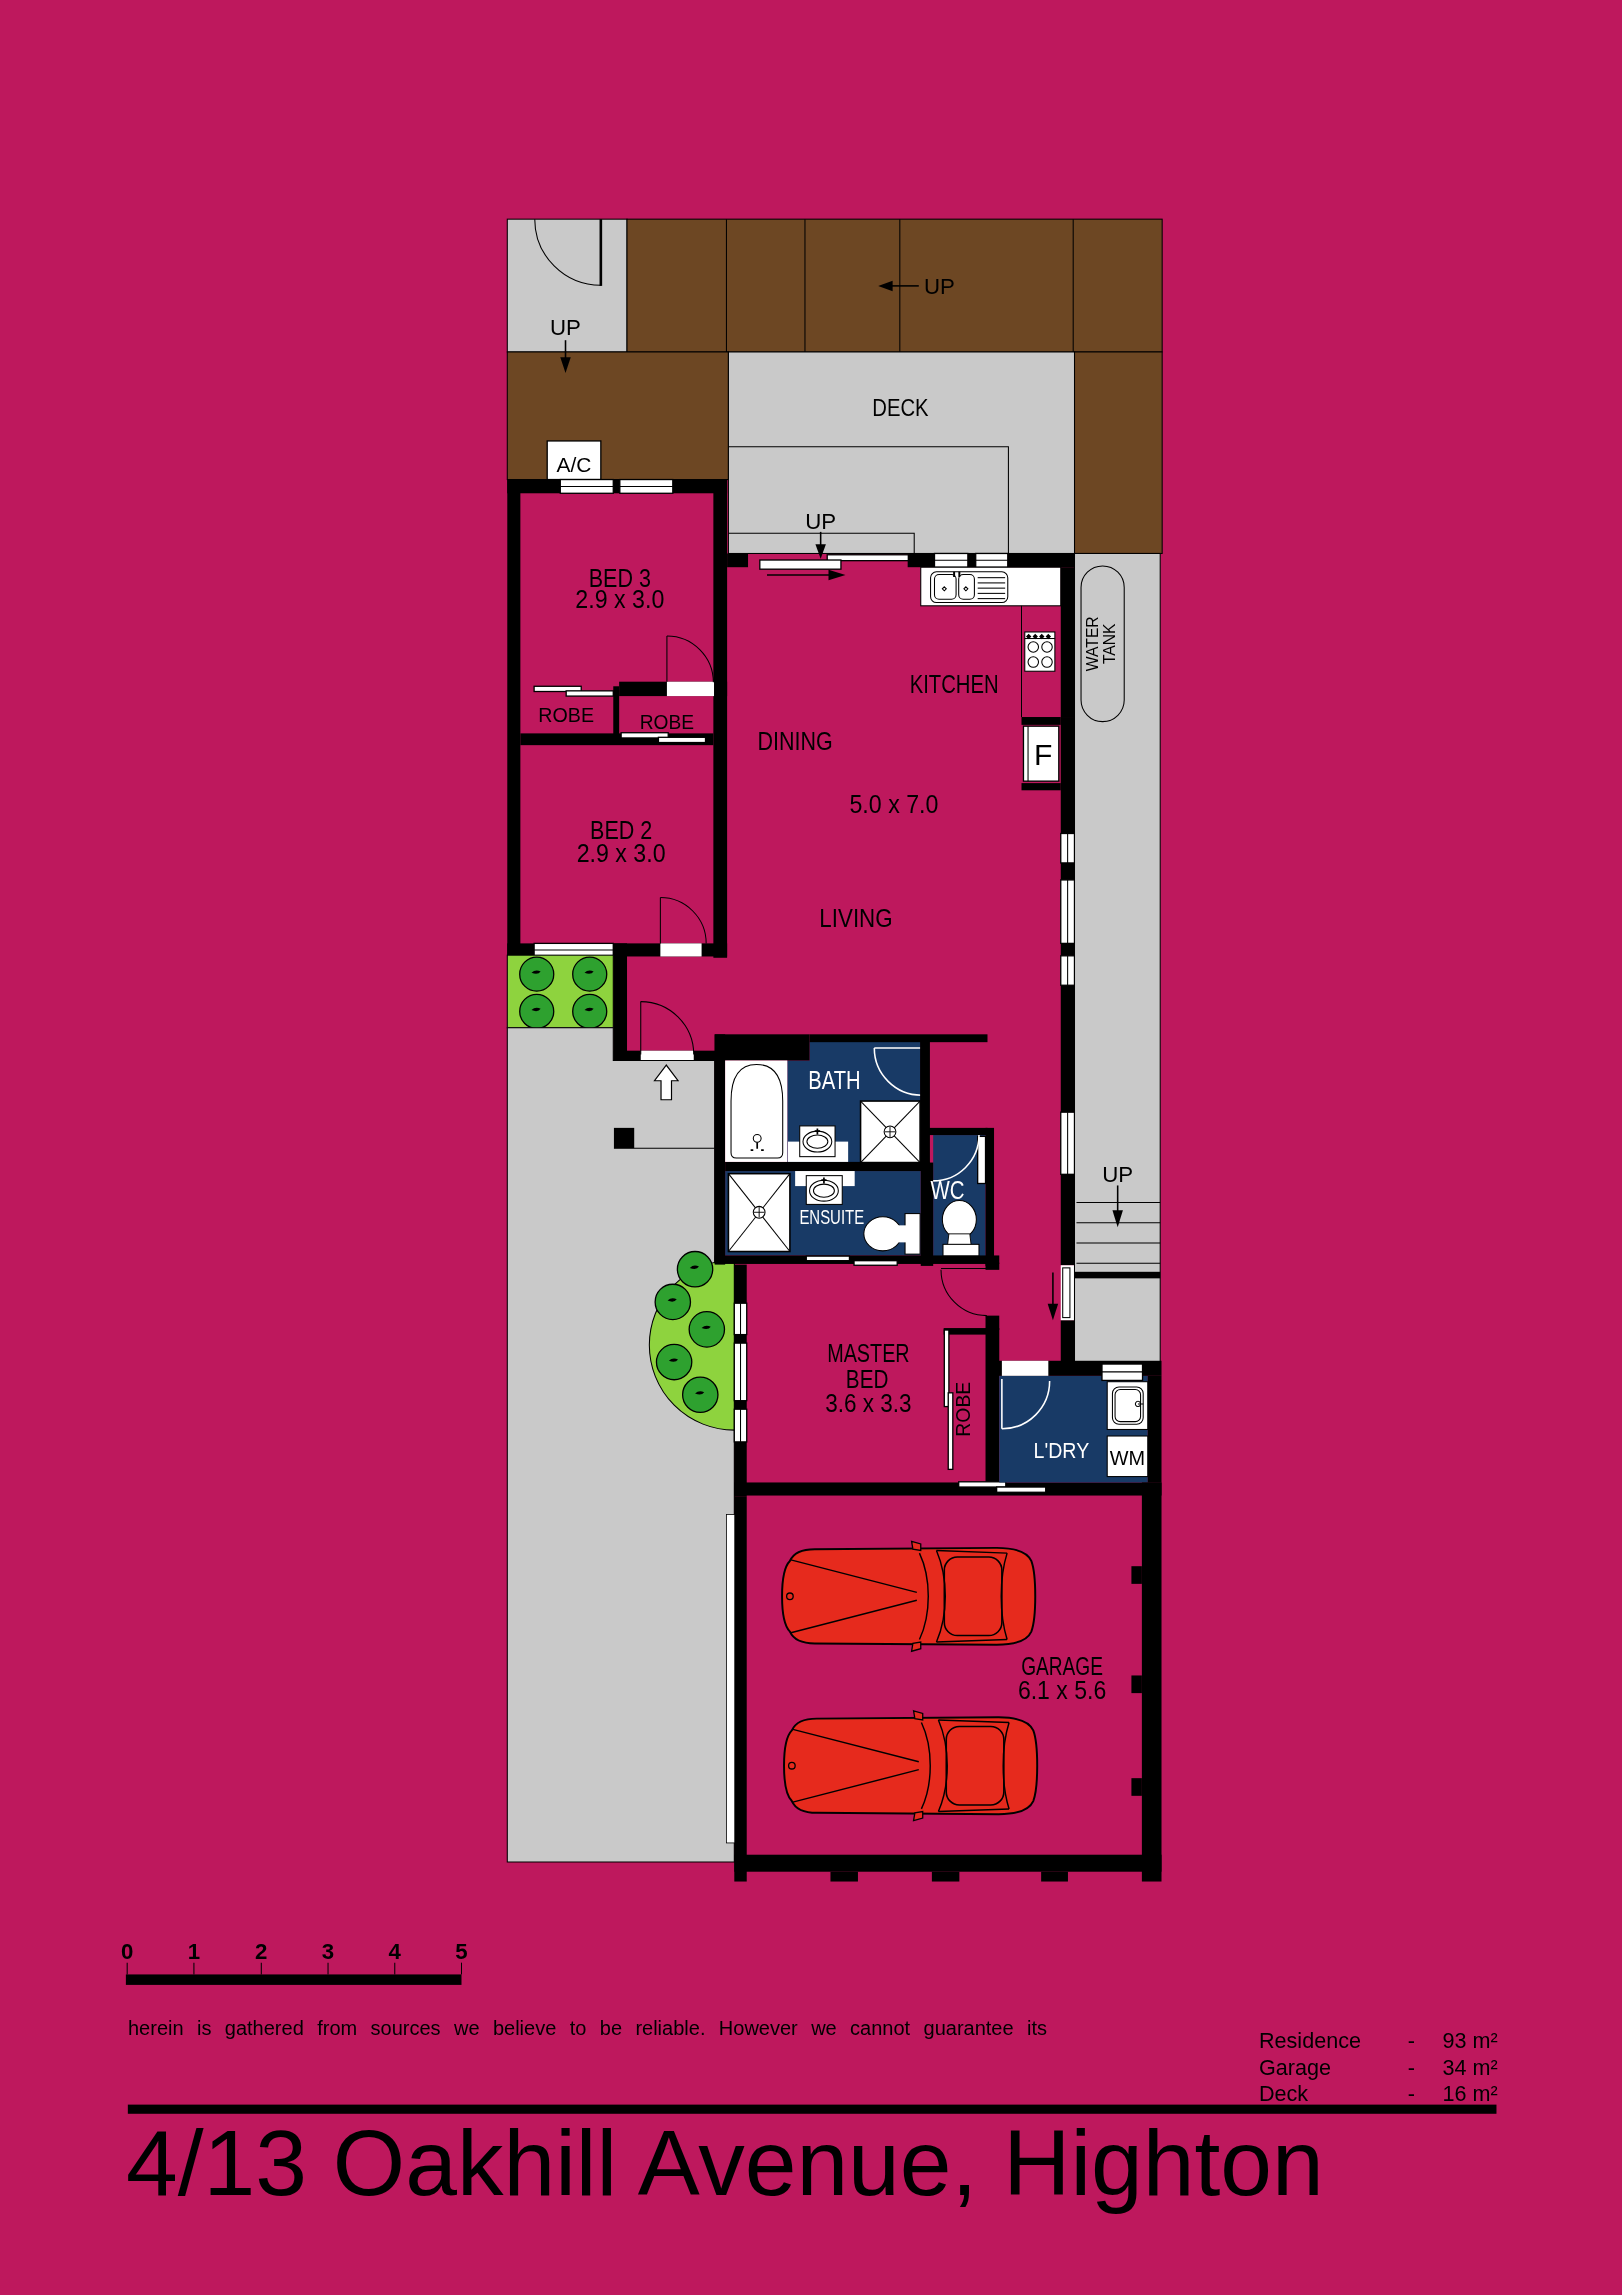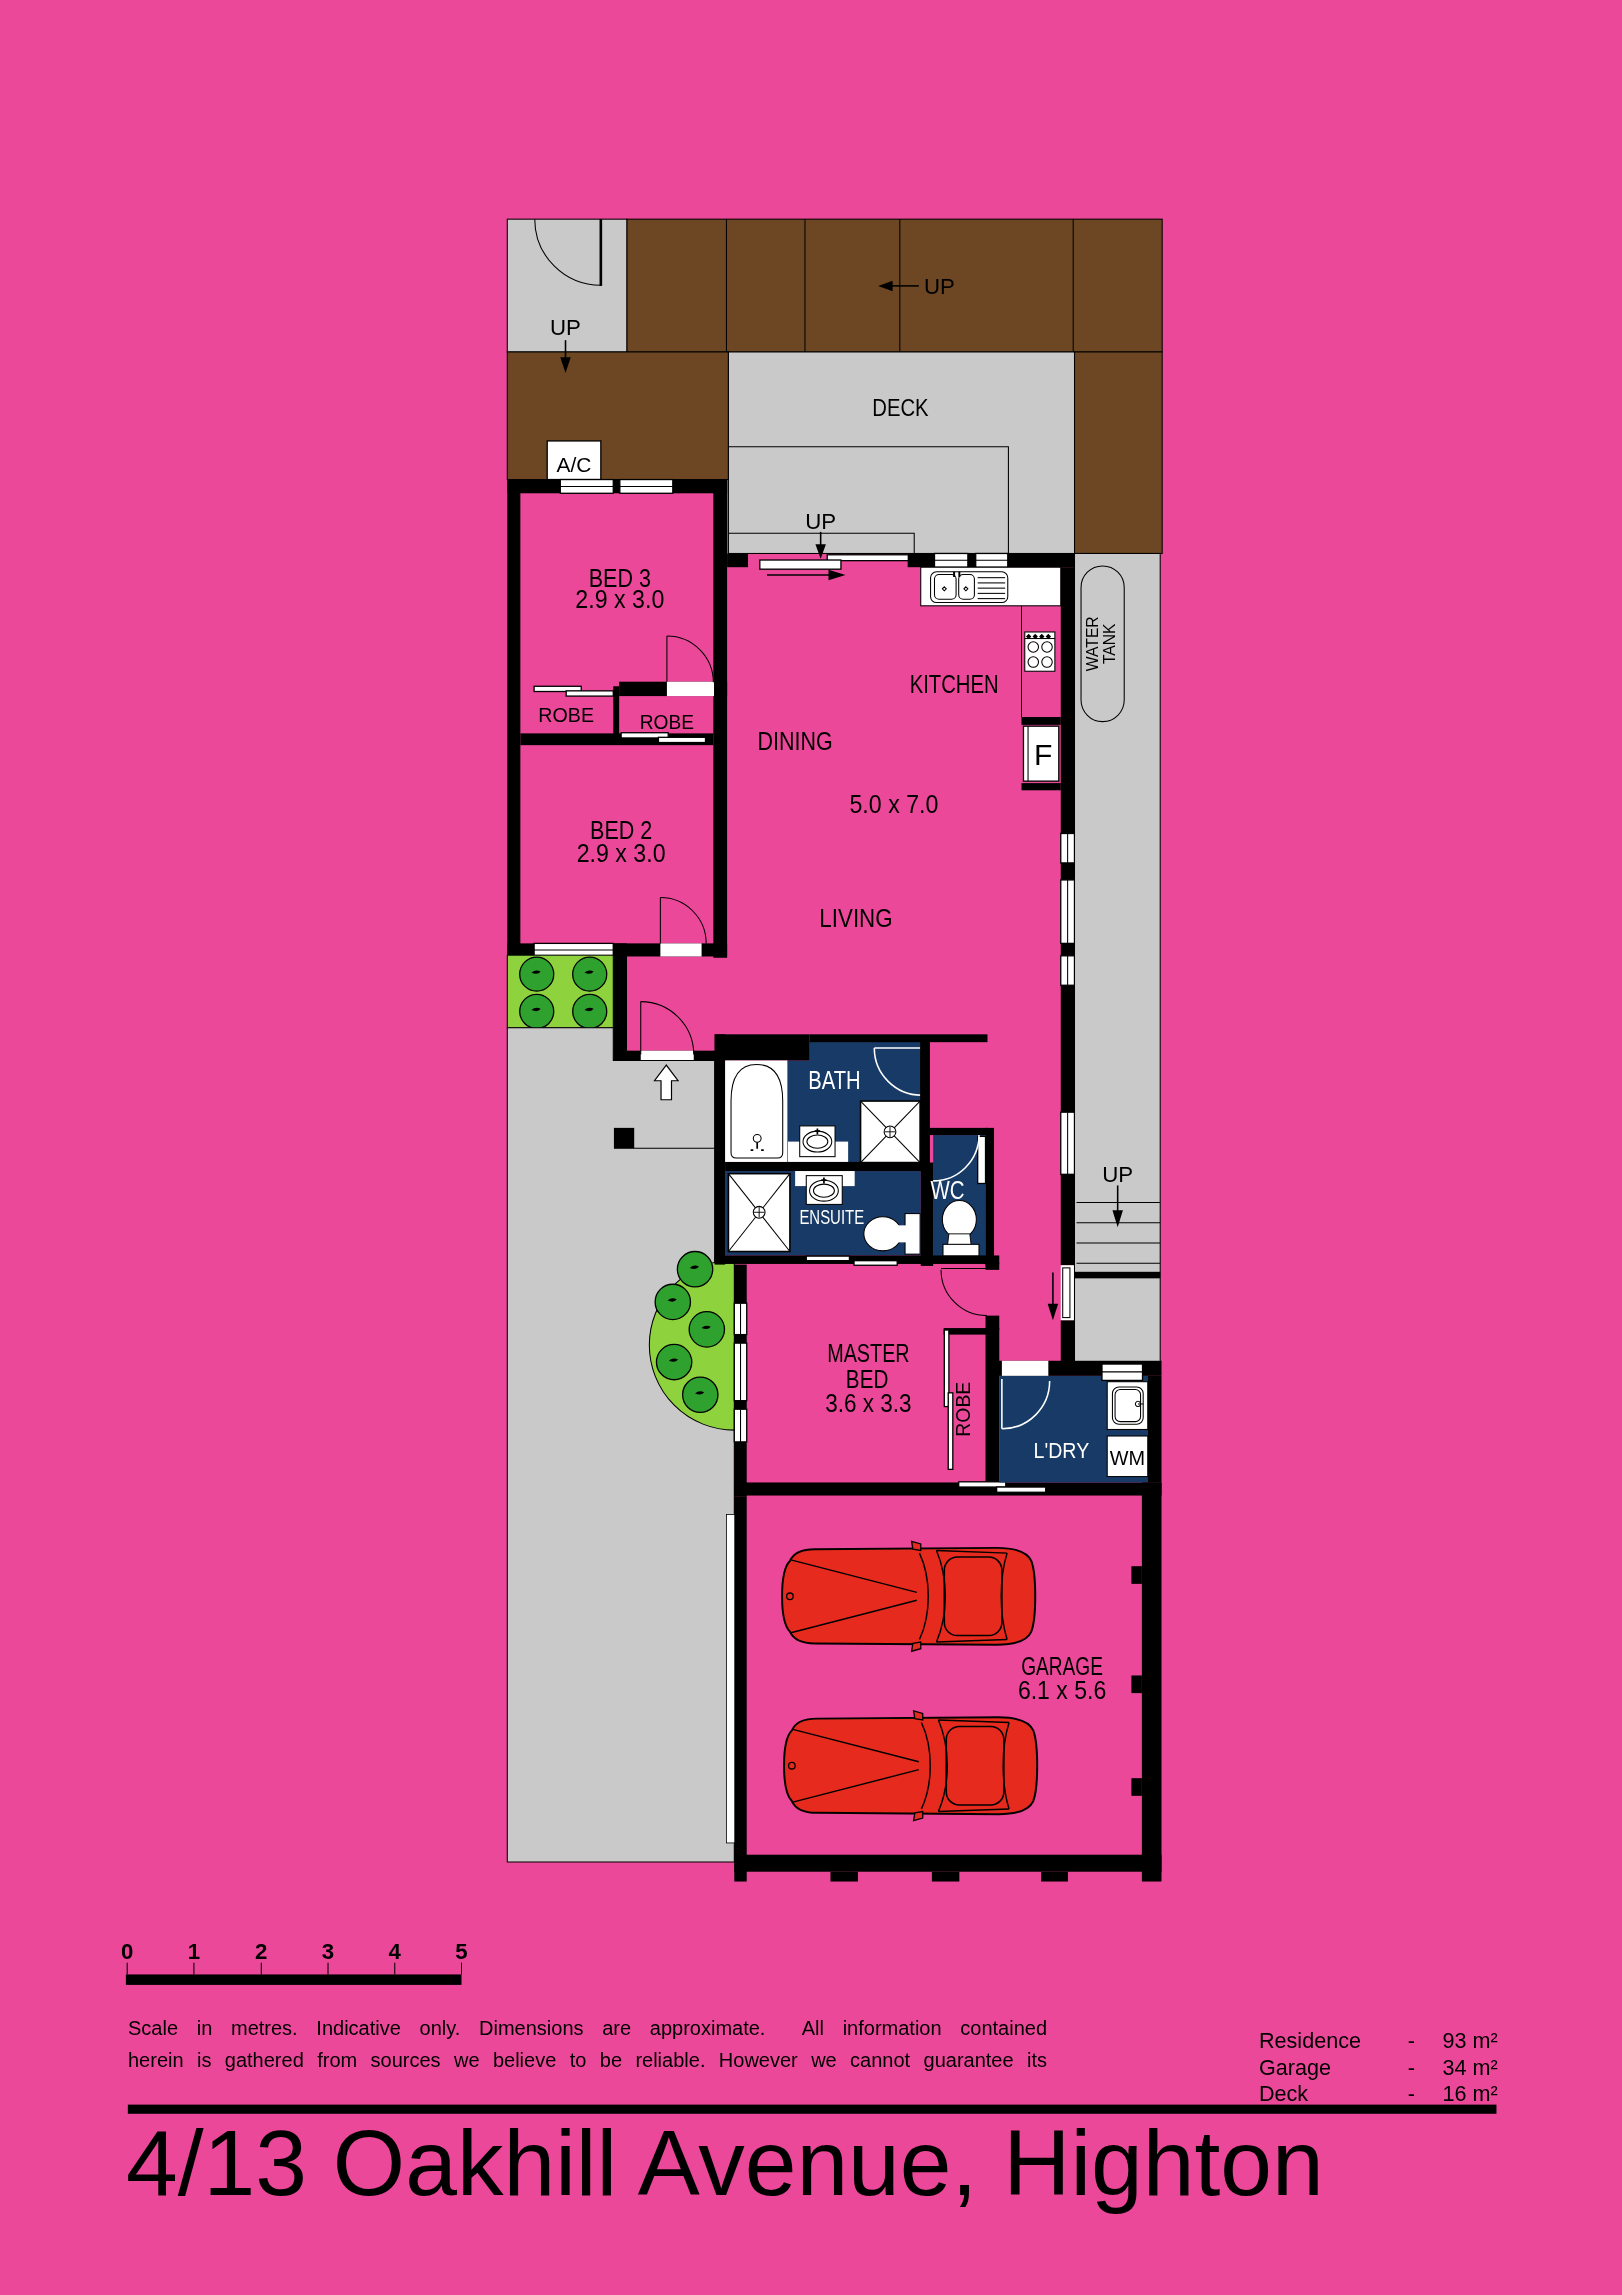--- a/index.html
+++ b/index.html
@@ -1,16 +1,16 @@
 <!DOCTYPE html>
 <html style="font-size:10.5px"><head>
 <meta charset="utf-8">
 <style>
   html,body{margin:0;padding:0;background:#ffffff;}
-  #page{position:relative;width:1623px;height:2295px;background:#ec4899;overflow:hidden;
+  #page{position:relative;width:1623px;height:2295px;background:#be185d;overflow:hidden;
         font-family:"Liberation Sans", sans-serif;}
   svg{position:absolute;left:0;top:0;}
   svg text{font-family:"Liberation Sans", sans-serif;}
   .blk{fill:#000000;}
   .wht{fill:#ffffff;}
   .thin{stroke:#000000;stroke-width:1.6;fill:none;}
   .fix{stroke:#000000;stroke-width:2;fill:#ffffff;}
   .fixn{stroke:#000000;stroke-width:1.6;fill:none;}
   .warc{stroke:#ffffff;stroke-width:2.4;fill:none;}
   .lbl{fill:#000000;}
@@ -589,19 +589,18 @@
         <text x="2289" y="3171" text-anchor="end">34 m²</text>
 <text x="1924" y="3211">Deck</text>
         <text x="2157" y="3211" text-anchor="middle">-</text>
         <text x="2289" y="3211" text-anchor="end">16 m²</text>
 </g>
 
 <rect x="195" y="3217" width="2092" height="14" class="blk"></rect>
 </svg>
 
 <div style="position:absolute;left:128px;top:2012px;width:919px;font-size:20px;line-height:32px;color:#000;">
-<div style="text-align:justify;text-align-last:justify;">Scale in metres. Indicative only. Dimensions are approximate.&nbsp; All information contained</div>
 <div style="text-align:justify;text-align-last:justify;">herein is gathered from sources we believe to be reliable. However we cannot guarantee its</div>
 </div>
 
 <div style="position:absolute;left:126px;top:2110px;font-size:93px;color:#000;white-space:nowrap;">4/13 Oakhill Avenue, Highton</div>
 </div>
 
 
 </body></html>

